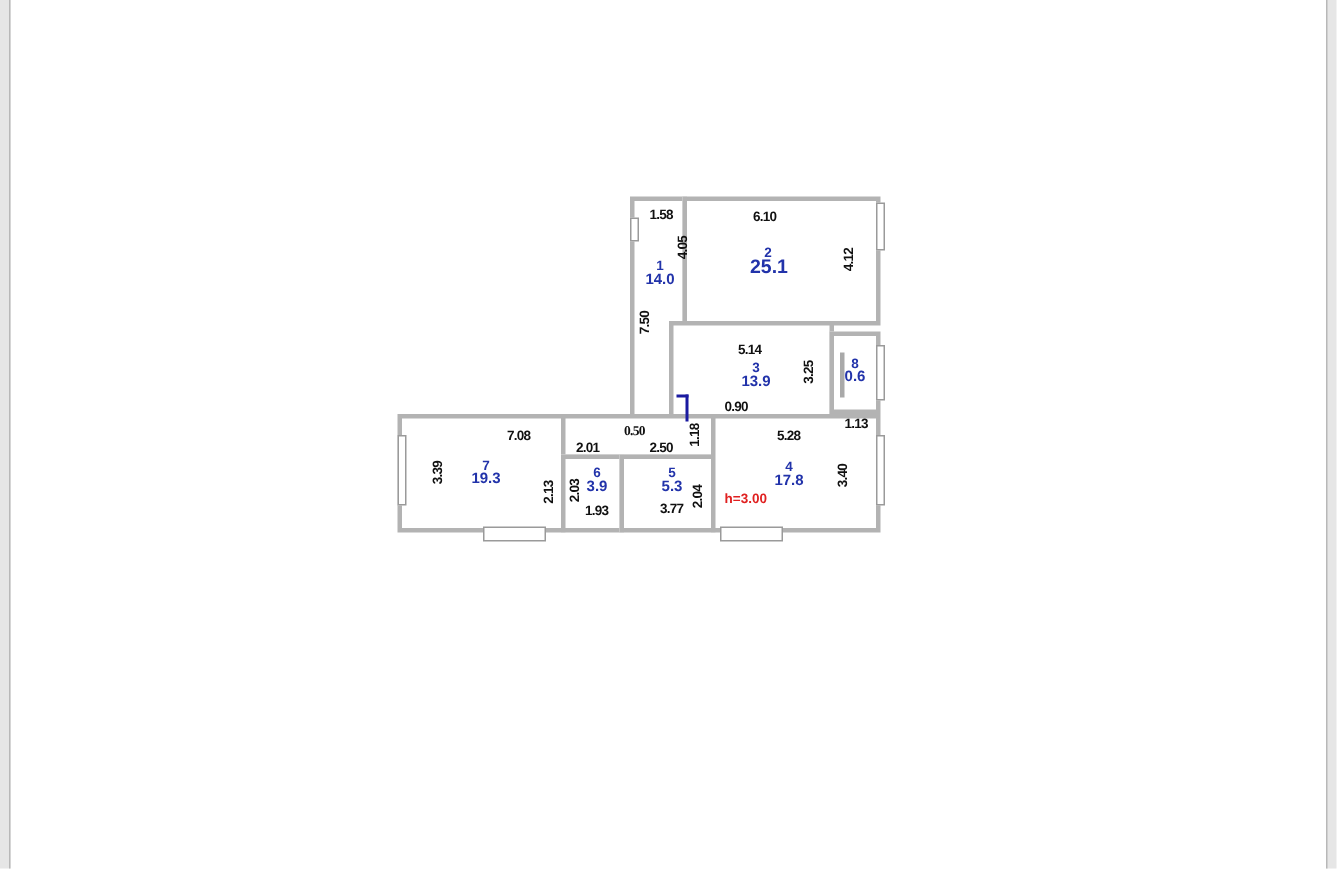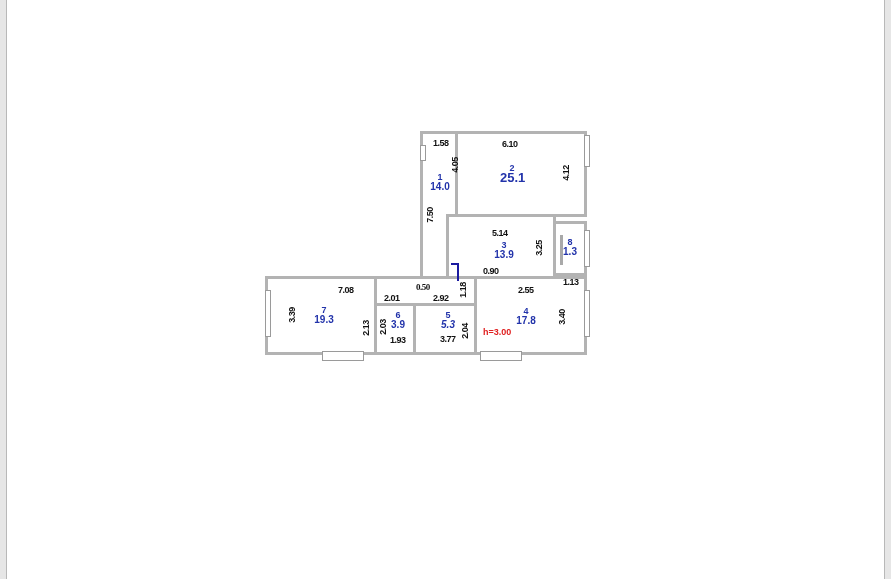--- a/index.html
+++ b/index.html
@@ -52,23 +52,23 @@
   <span class="dim v" style="left:422px;top:175px;">7.50</span>
   <span class="dim" style="left:502px;top:104px;">6.10</span>
   <span class="dim v" style="left:558px;top:133px;">4.12</span>
   <span class="dim" style="left:492px;top:193px;">5.14</span>
   <span class="dim v" style="left:531px;top:208px;">3.25</span>
   <span class="dim" style="left:483px;top:231px;">0.90</span>
   <span class="dim" style="left:563px;top:242px;">1.13</span>
   <span class="dim" style="left:338px;top:250px;">7.08</span>
   <span class="dim" style="left:416px;top:247px;font-family:Liberation Serif, serif;">0.50</span>
   <span class="dim" style="left:384px;top:258px;">2.01</span>
-  <span class="dim" style="left:433px;top:258px;">2.92</span>
+  <span class="dim" style="left:433px;top:258px;">2.50</span>
   <span class="dim v" style="left:455px;top:250px;">1.18</span>
-  <span class="dim" style="left:518px;top:250px;">2.55</span>
+  <span class="dim" style="left:518px;top:250px;">5.28</span>
   <span class="dim v" style="left:284px;top:275px;">3.39</span>
   <span class="dim v" style="left:358px;top:288px;">2.13</span>
   <span class="dim v" style="left:375px;top:287px;">2.03</span>
   <span class="dim" style="left:390px;top:300px;">1.93</span>
   <span class="dim v" style="left:457px;top:291px;">2.04</span>
   <span class="dim" style="left:440px;top:299px;">3.77</span>
   <span class="dim v" style="left:554px;top:277px;">3.40</span>
 
   <div class="rnum" style="left:428px;top:138px;width:24px;">
     <div>1</div>
@@ -77,33 +77,33 @@
   <div class="rnum" style="left:500px;top:129px;width:24px;">
     <div>2</div>
     <div style="font-size:13px;">25.1</div>
   </div>
   <div class="rnum" style="left:492px;top:206px;width:24px;">
     <div>3</div>
     <div style="font-size:10px;">13.9</div>
   </div>
   <div class="rnum" style="left:562px;top:203px;width:16px;">
     <div>8</div>
-    <div style="font-size:10px;">1.3</div>
+    <div style="font-size:10px;">0.6</div>
   </div>
   <div class="rnum" style="left:310px;top:271px;width:28px;">
     <div>7</div>
     <div style="font-size:10px;">19.3</div>
   </div>
   <div class="rnum" style="left:390px;top:276px;width:16px;">
     <div>6</div>
     <div style="font-size:10px;">3.9</div>
   </div>
   <div class="rnum" style="left:440px;top:276px;width:16px;">
     <div>5</div>
-    <div style="font-size:10px;font-style:italic;">5.3</div>
+    <div style="font-size:10px;">5.3</div>
   </div>
   <div class="rnum" style="left:514px;top:272px;width:24px;">
     <div>4</div>
     <div style="font-size:10px;">17.8</div>
   </div>
 
   <span class="h-note" style="left:483px;top:292px;">h=3.00</span>
 </div>
 
 </body></html>

